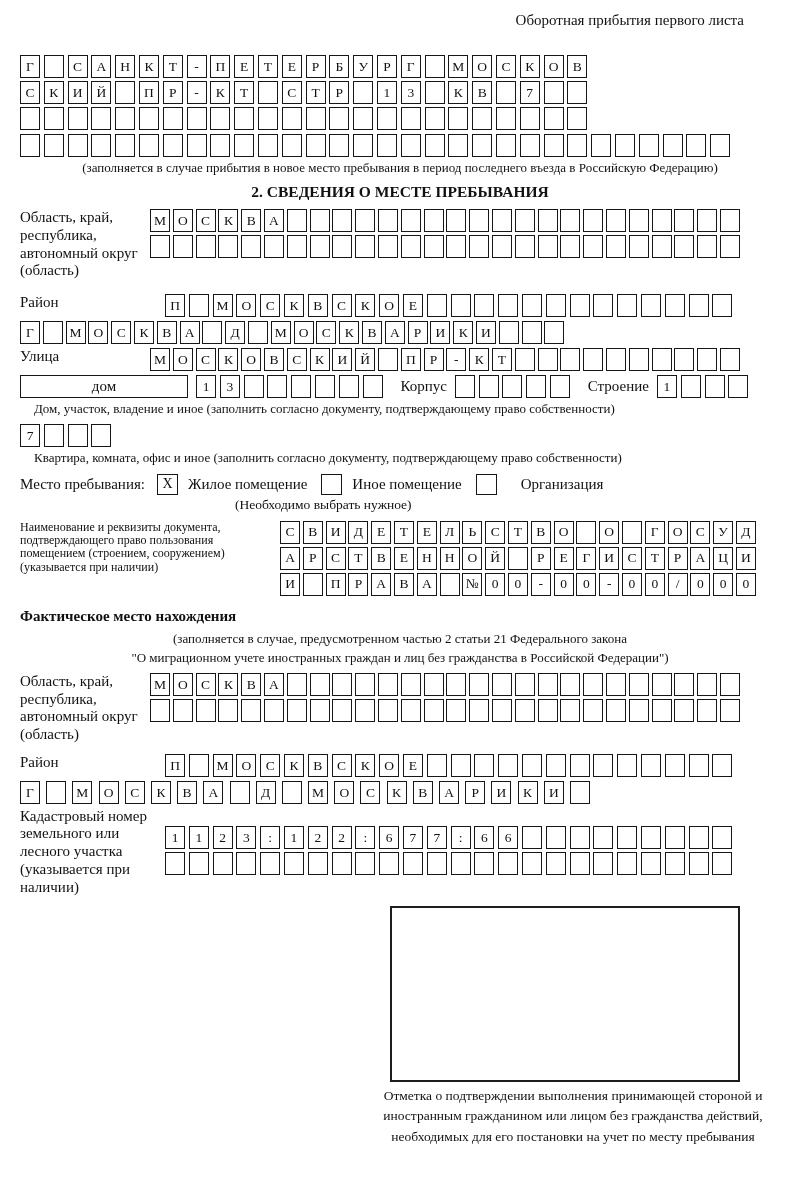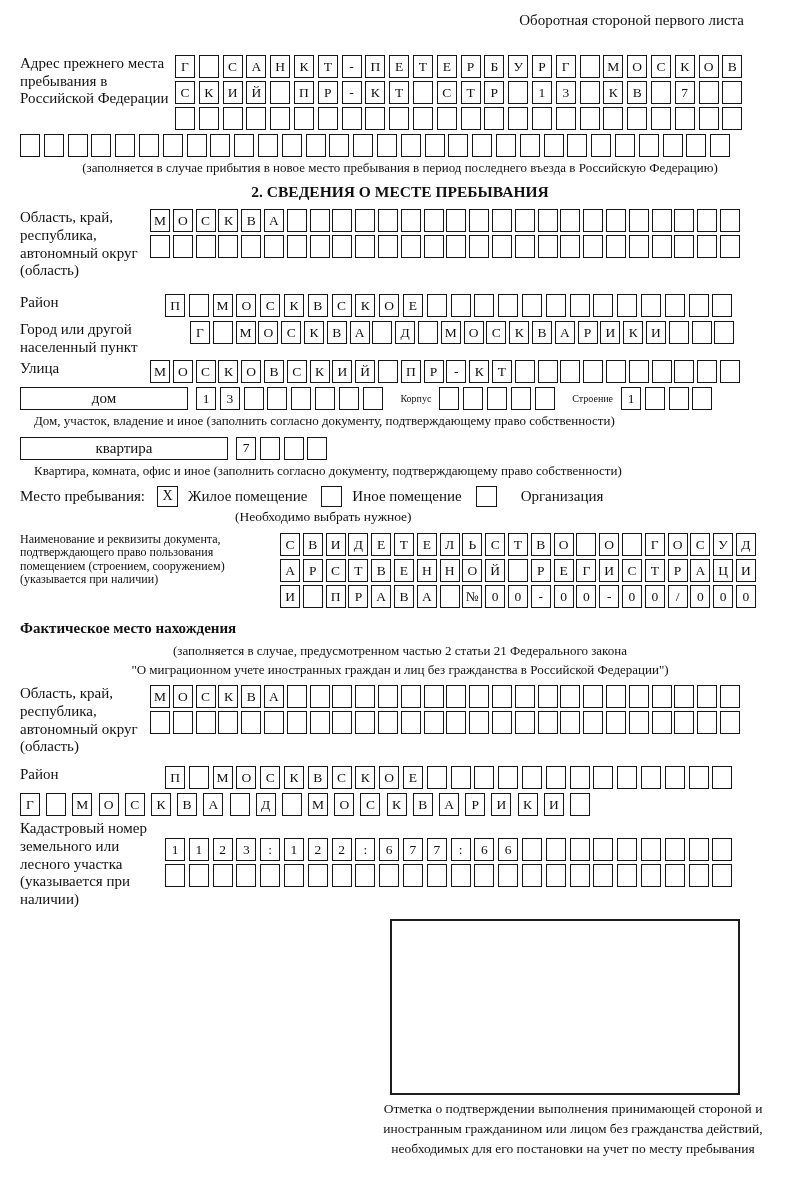--- a/index.html
+++ b/index.html
@@ -33,43 +33,42 @@
 
   .section-title { text-align:center; font-weight:bold; font-size:15.5px; margin:6px 0 8px; }
   .sub-title { font-weight:bold; font-size:15px; margin:12px 0 6px; }
 
   .inline-row { display:flex; align-items:center; margin:4px 0 2px; }
   .wide-box {
     height:21px; border:1.6px solid #161616; display:flex; align-items:center;
     justify-content:center; font-size:15px; margin-right:8px;
   }
   .wb-dom { width:166px; } .wb-kv { width:206px; }
-  .inline-label { font-size:10px; margin:0 8px 0 14px; }
+  .inline-label { font-size:15px; margin:0 8px 0 14px; }
 
   .stay-row { display:flex; align-items:center; margin:7px 0 2px; font-size:15px; }
   .checkbox {
     width:19px; height:19px; border:1.6px solid #161616; margin:0 10px 0 12px;
     display:flex; align-items:center; justify-content:center; font-size:14px;
   }
   .gap-sm { margin-left:14px; }
 
   .note-under { font-size:13.5px; margin:2px 0 8px 215px; }
 
   .confirm-box { width:346px; height:172px; border:2px solid #1d1d1d; margin:10px 0 4px 370px; }
   .confirm-caption { width:450px; margin-left:328px; text-align:center; font-size:13.5px; line-height:1.5; }
 
   .mb10 { margin-bottom:10px; } .mb14 { margin-bottom:14px; } .mt8 { margin-top:8px; }
 </style>
 </head>
 <body>
 
-<div class="header-note">Оборотная стороной первого листа</div>
+<div class="header-note">Оборотная прибытия первого листа</div>
 
 <div class="field">
-  <div class="label lw150">Адрес прежнего места пребывания в Российской Федерации</div>
   <div class="rows">
     <div class="cellrow p25">
         <span class="cell">Г</span>
         <span class="cell"></span>
         <span class="cell">С</span>
         <span class="cell">А</span>
         <span class="cell">Н</span>
         <span class="cell">К</span>
         <span class="cell">Т</span>
         <span class="cell">-</span>
@@ -266,21 +265,20 @@
       <span class="cell"></span>
       <span class="cell"></span>
       <span class="cell"></span>
       <span class="cell"></span>
       <span class="cell"></span>
       <span class="cell"></span>
     </div>
 </div>
 
 <div class="field">
-  <div class="label lw165">Город или другой населенный пункт</div>
   <div class="cellrow">
       <span class="cell">Г</span>
       <span class="cell"></span>
       <span class="cell">М</span>
       <span class="cell">О</span>
       <span class="cell">С</span>
       <span class="cell">К</span>
       <span class="cell">В</span>
       <span class="cell">А</span>
       <span class="cell"></span>
@@ -358,21 +356,20 @@
   <div class="cellrow p25">
       <span class="cell">1</span>
       <span class="cell"></span>
       <span class="cell"></span>
       <span class="cell"></span>
     </div>
 </div>
 <div class="caption indent">Дом, участок, владение и иное (заполнить согласно документу, подтверждающему право собственности)</div>
 
 <div class="inline-row">
-  <div class="wide-box wb-kv">квартира</div>
   <div class="cellrow p25">
       <span class="cell">7</span>
       <span class="cell"></span>
       <span class="cell"></span>
       <span class="cell"></span>
     </div>
 </div>
 <div class="caption indent">Квартира, комната, офис и иное (заполнить согласно документу, подтверждающему право собственности)</div>
 
 <div class="stay-row">

